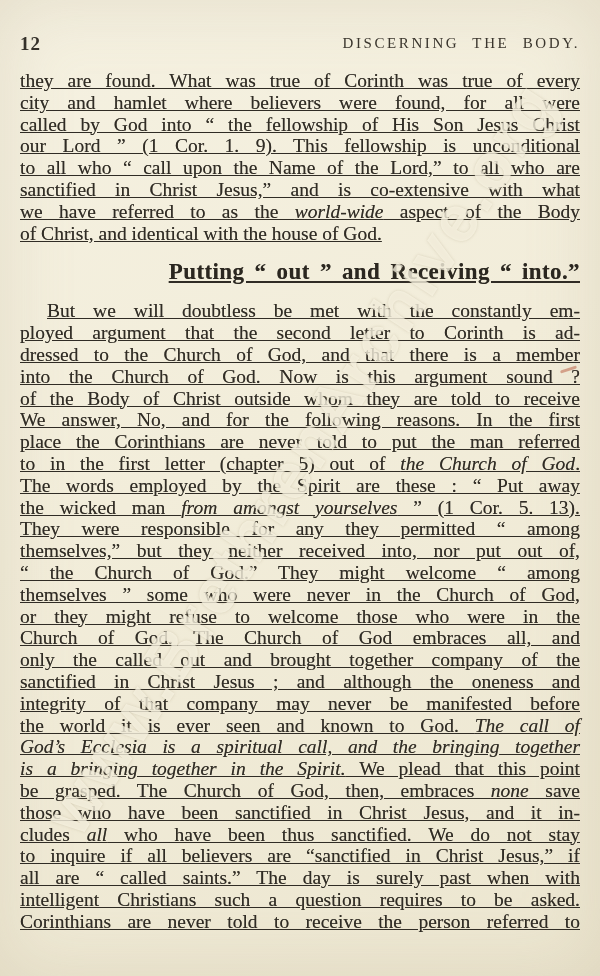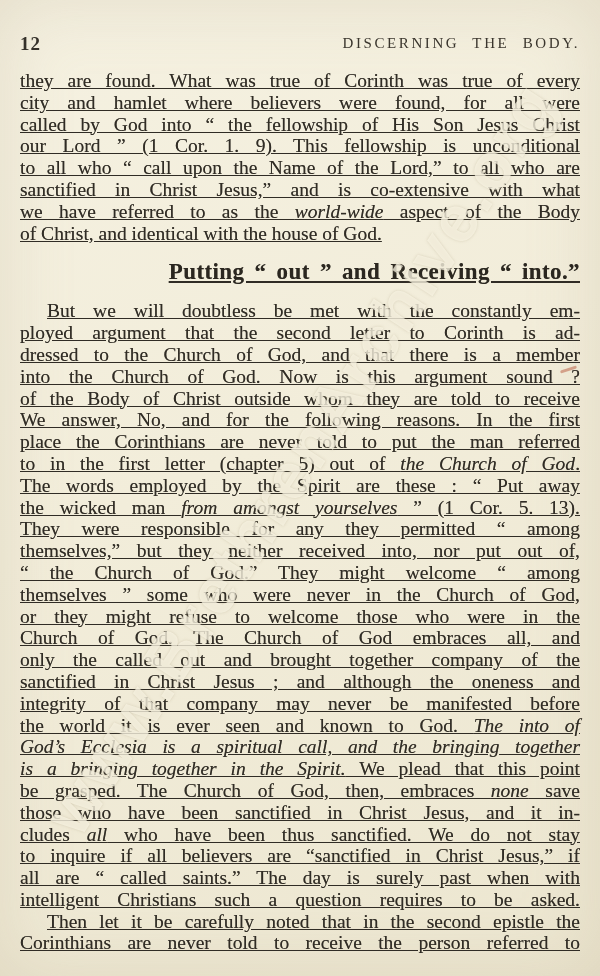--- a/index.html
+++ b/index.html
@@ -102,28 +102,27 @@
         <div class="line"><span>the wicked man </span><em>from amongst yourselves</em><span> ” (1 Cor. 5. 13).</span></div>
         <div class="line"><span>They were responsible for any they permitted “ among</span></div>
         <div class="line"><span>themselves,” but they neither received into, nor put out of,</span></div>
         <div class="line"><span>“ the Church of God.”  They might welcome “ among</span></div>
         <div class="line"><span>themselves ” some who were never in the Church of God,</span></div>
         <div class="line"><span>or they might refuse to welcome those who were in the</span></div>
         <div class="line"><span>Church of God.  The Church of God embraces all, and</span></div>
         <div class="line"><span>only the called out and brought together company of the</span></div>
         <div class="line"><span>sanctified in Christ Jesus ;  and although the oneness and</span></div>
         <div class="line"><span>integrity of that company may never be manifested before</span></div>
-        <div class="line"><span>the world it is ever seen and known to God.  </span><em>The into of</em></div>
+        <div class="line"><span>the world it is ever seen and known to God.  </span><em>The call of</em></div>
         <div class="line"><em>God’s Ecclesia is a spiritual call, and the bringing together</em></div>
         <div class="line"><em>is a bringing together in the Spirit.</em><span>  We plead that this point</span></div>
         <div class="line"><span>be grasped.  The Church of God, then, embraces </span><em>none</em><span> save</span></div>
         <div class="line"><span>those who have been sanctified in Christ Jesus, and it in-</span></div>
         <div class="line"><span>cludes </span><em>all</em><span> who have been thus sanctified.  We do not stay</span></div>
         <div class="line"><span>to inquire if all believers are “sanctified in Christ Jesus,” if</span></div>
         <div class="line"><span>all are “ called saints.”  The day is surely past when with</span></div>
         <div class="line"><span>intelligent Christians such a question requires to be asked.</span></div>
       </div>
       <div class="para">
-        <div class="line indent"><span>Then let it be carefully noted that in the second epistle the</span></div>
         <div class="line"><span>Corinthians are never told to receive the person referred to</span></div>
       </div>
     </div>
 </div>
 
 </body></html>

